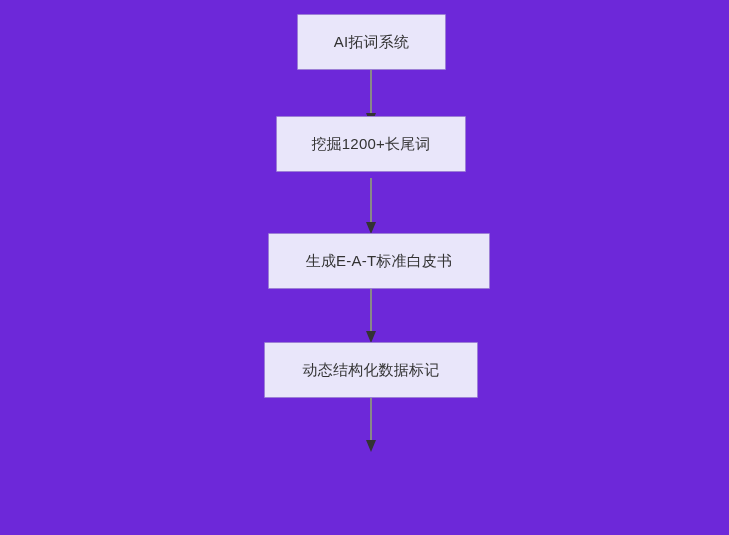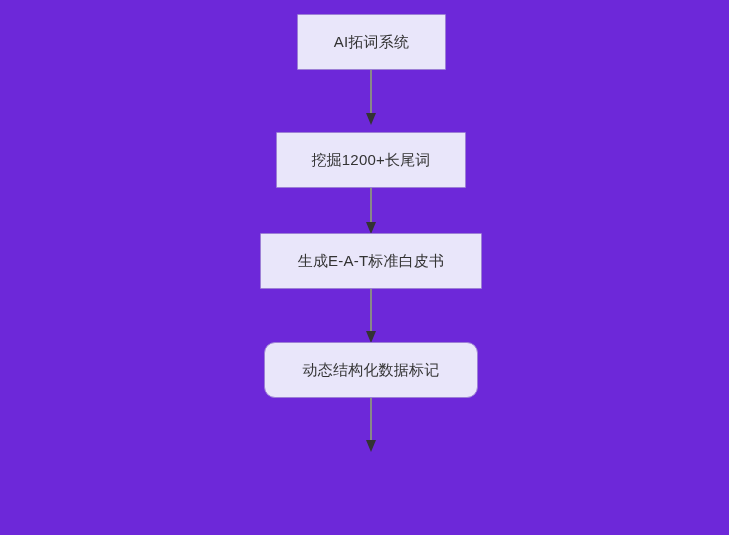--- a/index.html
+++ b/index.html
@@ -73,26 +73,26 @@
 
   <svg class="flow-edge" style="left:356px; top:396px; width:30px; height:60px;" viewBox="0 0 30 60">
     <line class="edge-line" x1="15" y1="0" x2="15" y2="47"></line>
     <polygon class="edge-head" points="15,56 10,44 20,44"></polygon>
   </svg>
 
   <div class="flow-node" style="left:297px; top:14px; width:149px; height:56px;">
     <span>AI拓词系统</span>
   </div>
 
-  <div class="flow-node" style="left:276px; top:132px; width:190px; height:56px;">
+  <div class="flow-node" style="left:276px; top:116px; width:190px; height:56px;">
     <span>挖掘1200+长尾词</span>
   </div>
 
-  <div class="flow-node" style="left:260px; top:233px; width:222px; height:56px;align-items:center;">
+  <div class="flow-node" style="left:268px; top:233px; width:222px; height:56px;align-items:center;">
     <span>生成E-A-T标准白皮书</span>
   </div>
 
-  <div class="flow-node" style="left:264px; top:342px; width:214px; height:56px;border-radius:11px;">
+  <div class="flow-node" style="left:264px; top:342px; width:214px; height:56px;">
     <span>动态结构化数据标记</span>
   </div>
 
 
 </div>
 
 </body></html>

